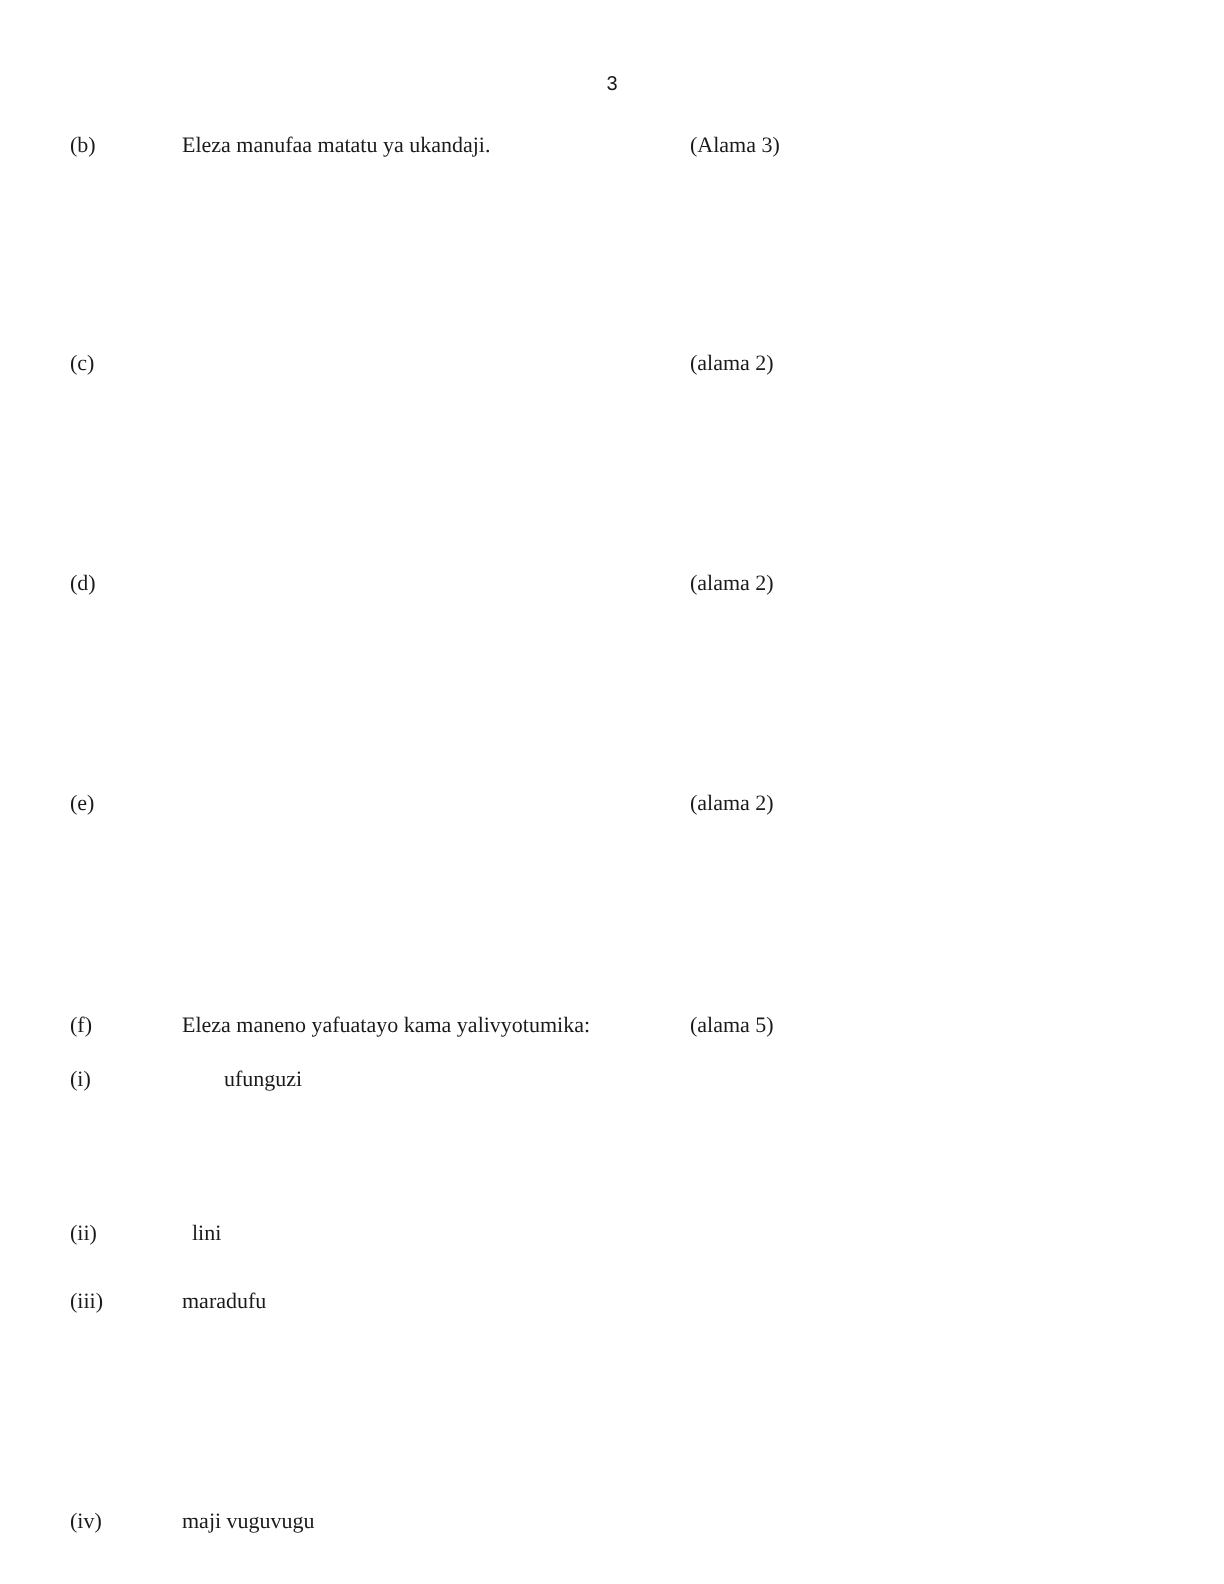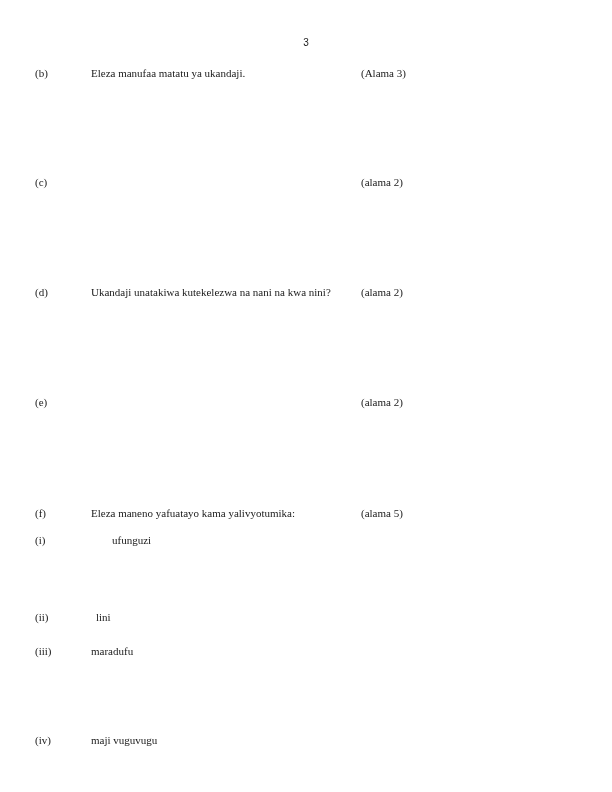--- a/index.html
+++ b/index.html
@@ -5,41 +5,40 @@
     html, body { margin: 0; padding: 0; background: #ffffff; }
     body { width: 612px; height: 792px; position: relative; overflow: hidden;
            font-family: "Liberation Serif", serif; color: #1a1a1a; }
     .page-number { position: absolute; top: 37px; left: 0; width: 612px; text-align: center;
                    font-family: "Liberation Sans", sans-serif; font-size: 10px; }
     .row { position: absolute; left: 0; width: 612px; height: 16px; font-size: 11px; line-height: 16px; }
     .label { position: absolute; left: 35px; }
     .text { position: absolute; left: 72px; white-space: nowrap; margin-left: 19px; }
     .text.indent { left: 93px; }
     .text.indent2 { left: 77px; }
-    .marks { position: absolute; left: 361px; white-space: nowrap; }
+    .marks { position: absolute; left: 345px; white-space: nowrap; }
   </style>
 </head>
 <body>
 
 <div class="page-number">3</div>
 
 <div class="row" style="top:65px;">
   <span class="label">(b)</span>
   <span class="text">Eleza manufaa matatu ya ukandaji.</span>
   <span class="marks">(Alama 3)</span>
 </div>
 
 <div class="row" style="top:174px;">
   <span class="label">(c)</span>
   <span class="marks">(alama 2)</span>
 </div>
 
 <div class="row" style="top:284px;">
   <span class="label">(d)</span>
-  <span class="text">Ukandaji unatakiwa kutekelezwa na nani na kwa nini?</span>
   <span class="marks">(alama 2)</span>
 </div>
 
 <div class="row" style="top:394px;">
   <span class="label">(e)</span>
   <span class="marks">(alama 2)</span>
 </div>
 
 <div class="row" style="top:505px;">
   <span class="label">(f)</span>
@@ -55,16 +54,16 @@
 <div class="row" style="top:609px;">
   <span class="label">(ii)</span>
   <span class="text indent2">lini</span>
 </div>
 
 <div class="row" style="top:643px;text-align:center;">
   <span class="label">(iii)</span>
   <span class="text">maradufu</span>
 </div>
 
-<div class="row" style="top:732px;">
+<div class="row" style="top:753px;">
   <span class="label">(iv)</span>
   <span class="text">maji vuguvugu</span>
 </div>
 
 </body></html>

